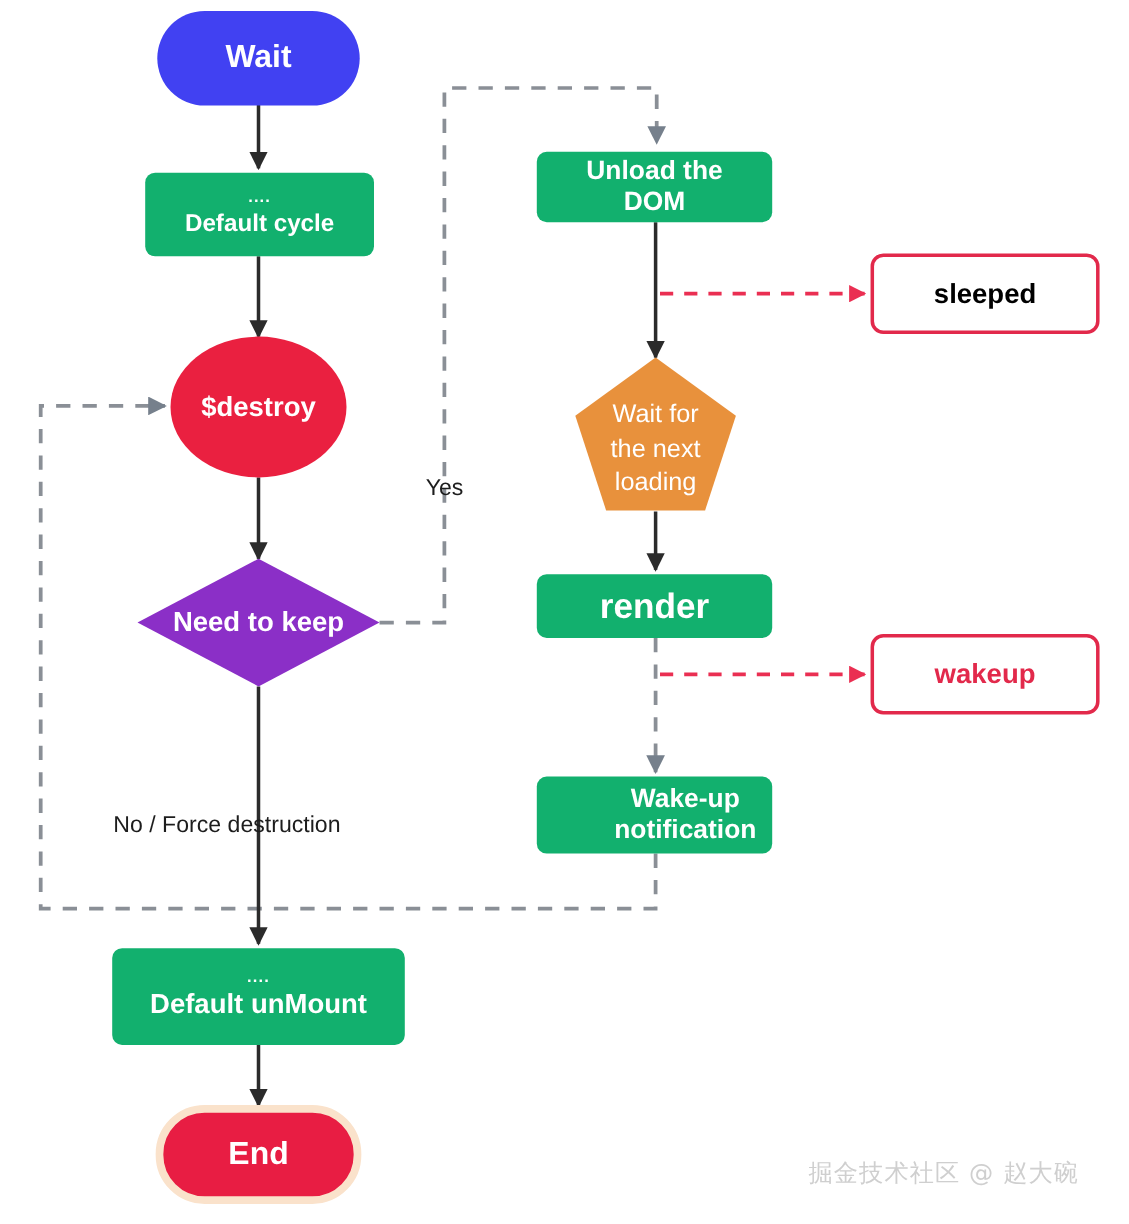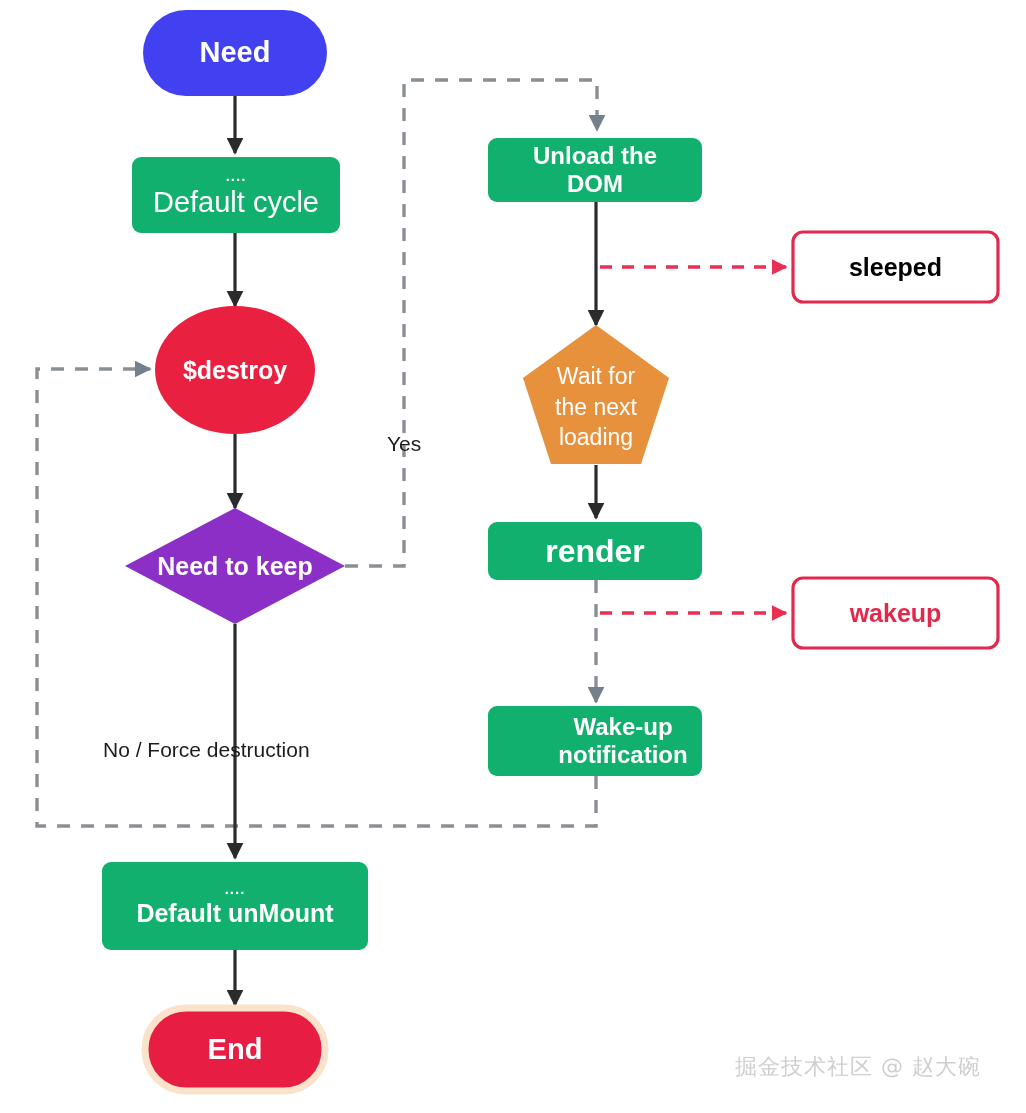--- a/index.html
+++ b/index.html
@@ -121,26 +121,26 @@
     <rect x="793" y="232" width="205" height="70" rx="10" ry="10" fill="#ffffff" stroke="#e2294b" stroke-width="3.2"></rect>
 
     <rect x="793" y="578" width="205" height="70" rx="10" ry="10" fill="#ffffff" stroke="#e2294b" stroke-width="3.2"></rect>
 
     <rect x="102" y="862" width="266" height="88" rx="9" ry="9" fill="#12b06e"></rect>
 
     <rect x="145" y="1008" width="180" height="83" rx="41" ry="41" fill="#e81d43" stroke="#fae2cb" stroke-width="7"></rect>
   </svg>
 
   <div class="node-label node-white" style="left:143px; top:10px; width:184px; height:86px; font-size:29px; font-weight:700;">
-    <span>Need</span>
+    <span>Wait</span>
   </div>
 
   <div class="node-label" style="left:132px; top:157px; width:208px; height:76px;">
     <span class="dots">....</span>
-    <span class="node-white" style="font-size:29px; font-weight:400;">Default cycle</span>
+    <span class="node-white" style="font-size:22px; font-weight:700;">Default cycle</span>
   </div>
 
   <div class="node-label node-white" style="left:155px; top:338px; width:160px; height:64px; font-size:25px; font-weight:600;">
     <span>$destroy</span>
   </div>
 
   <div class="node-label node-white" style="left:125px; top:544px; width:220px; height:44px; font-size:25px; font-weight:600;">
     <span>Need to keep</span>
   </div>
 

